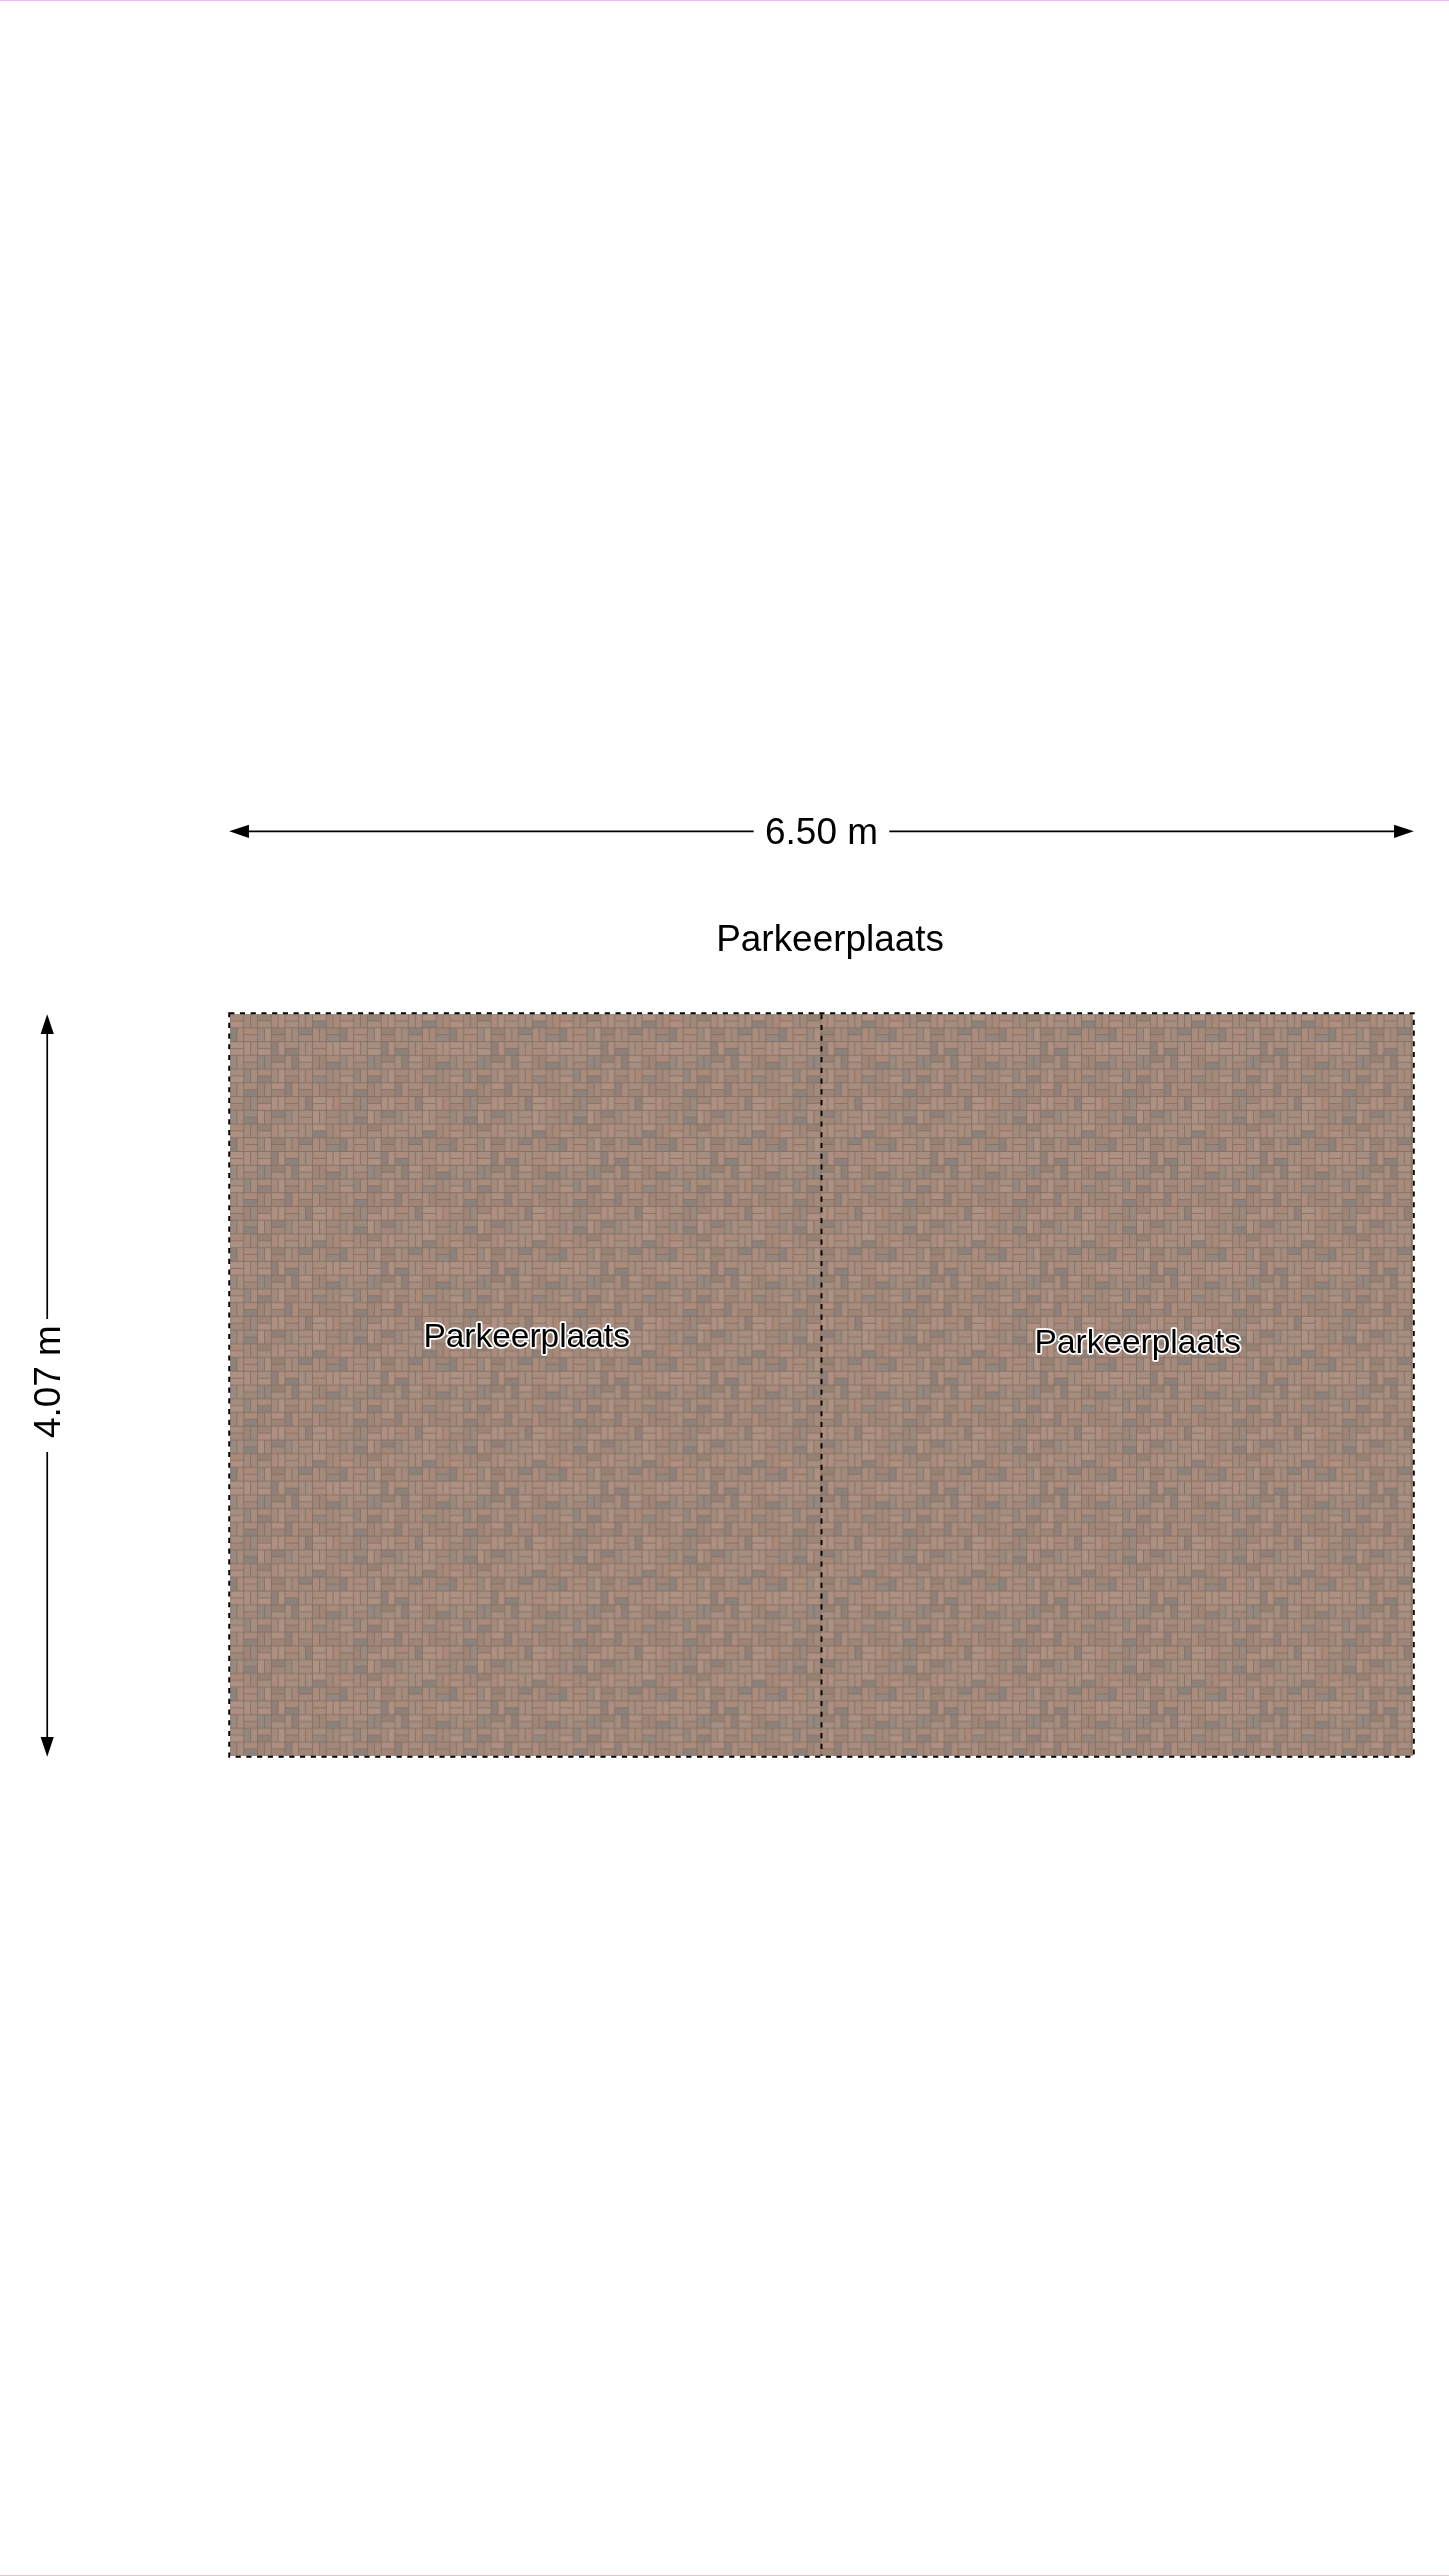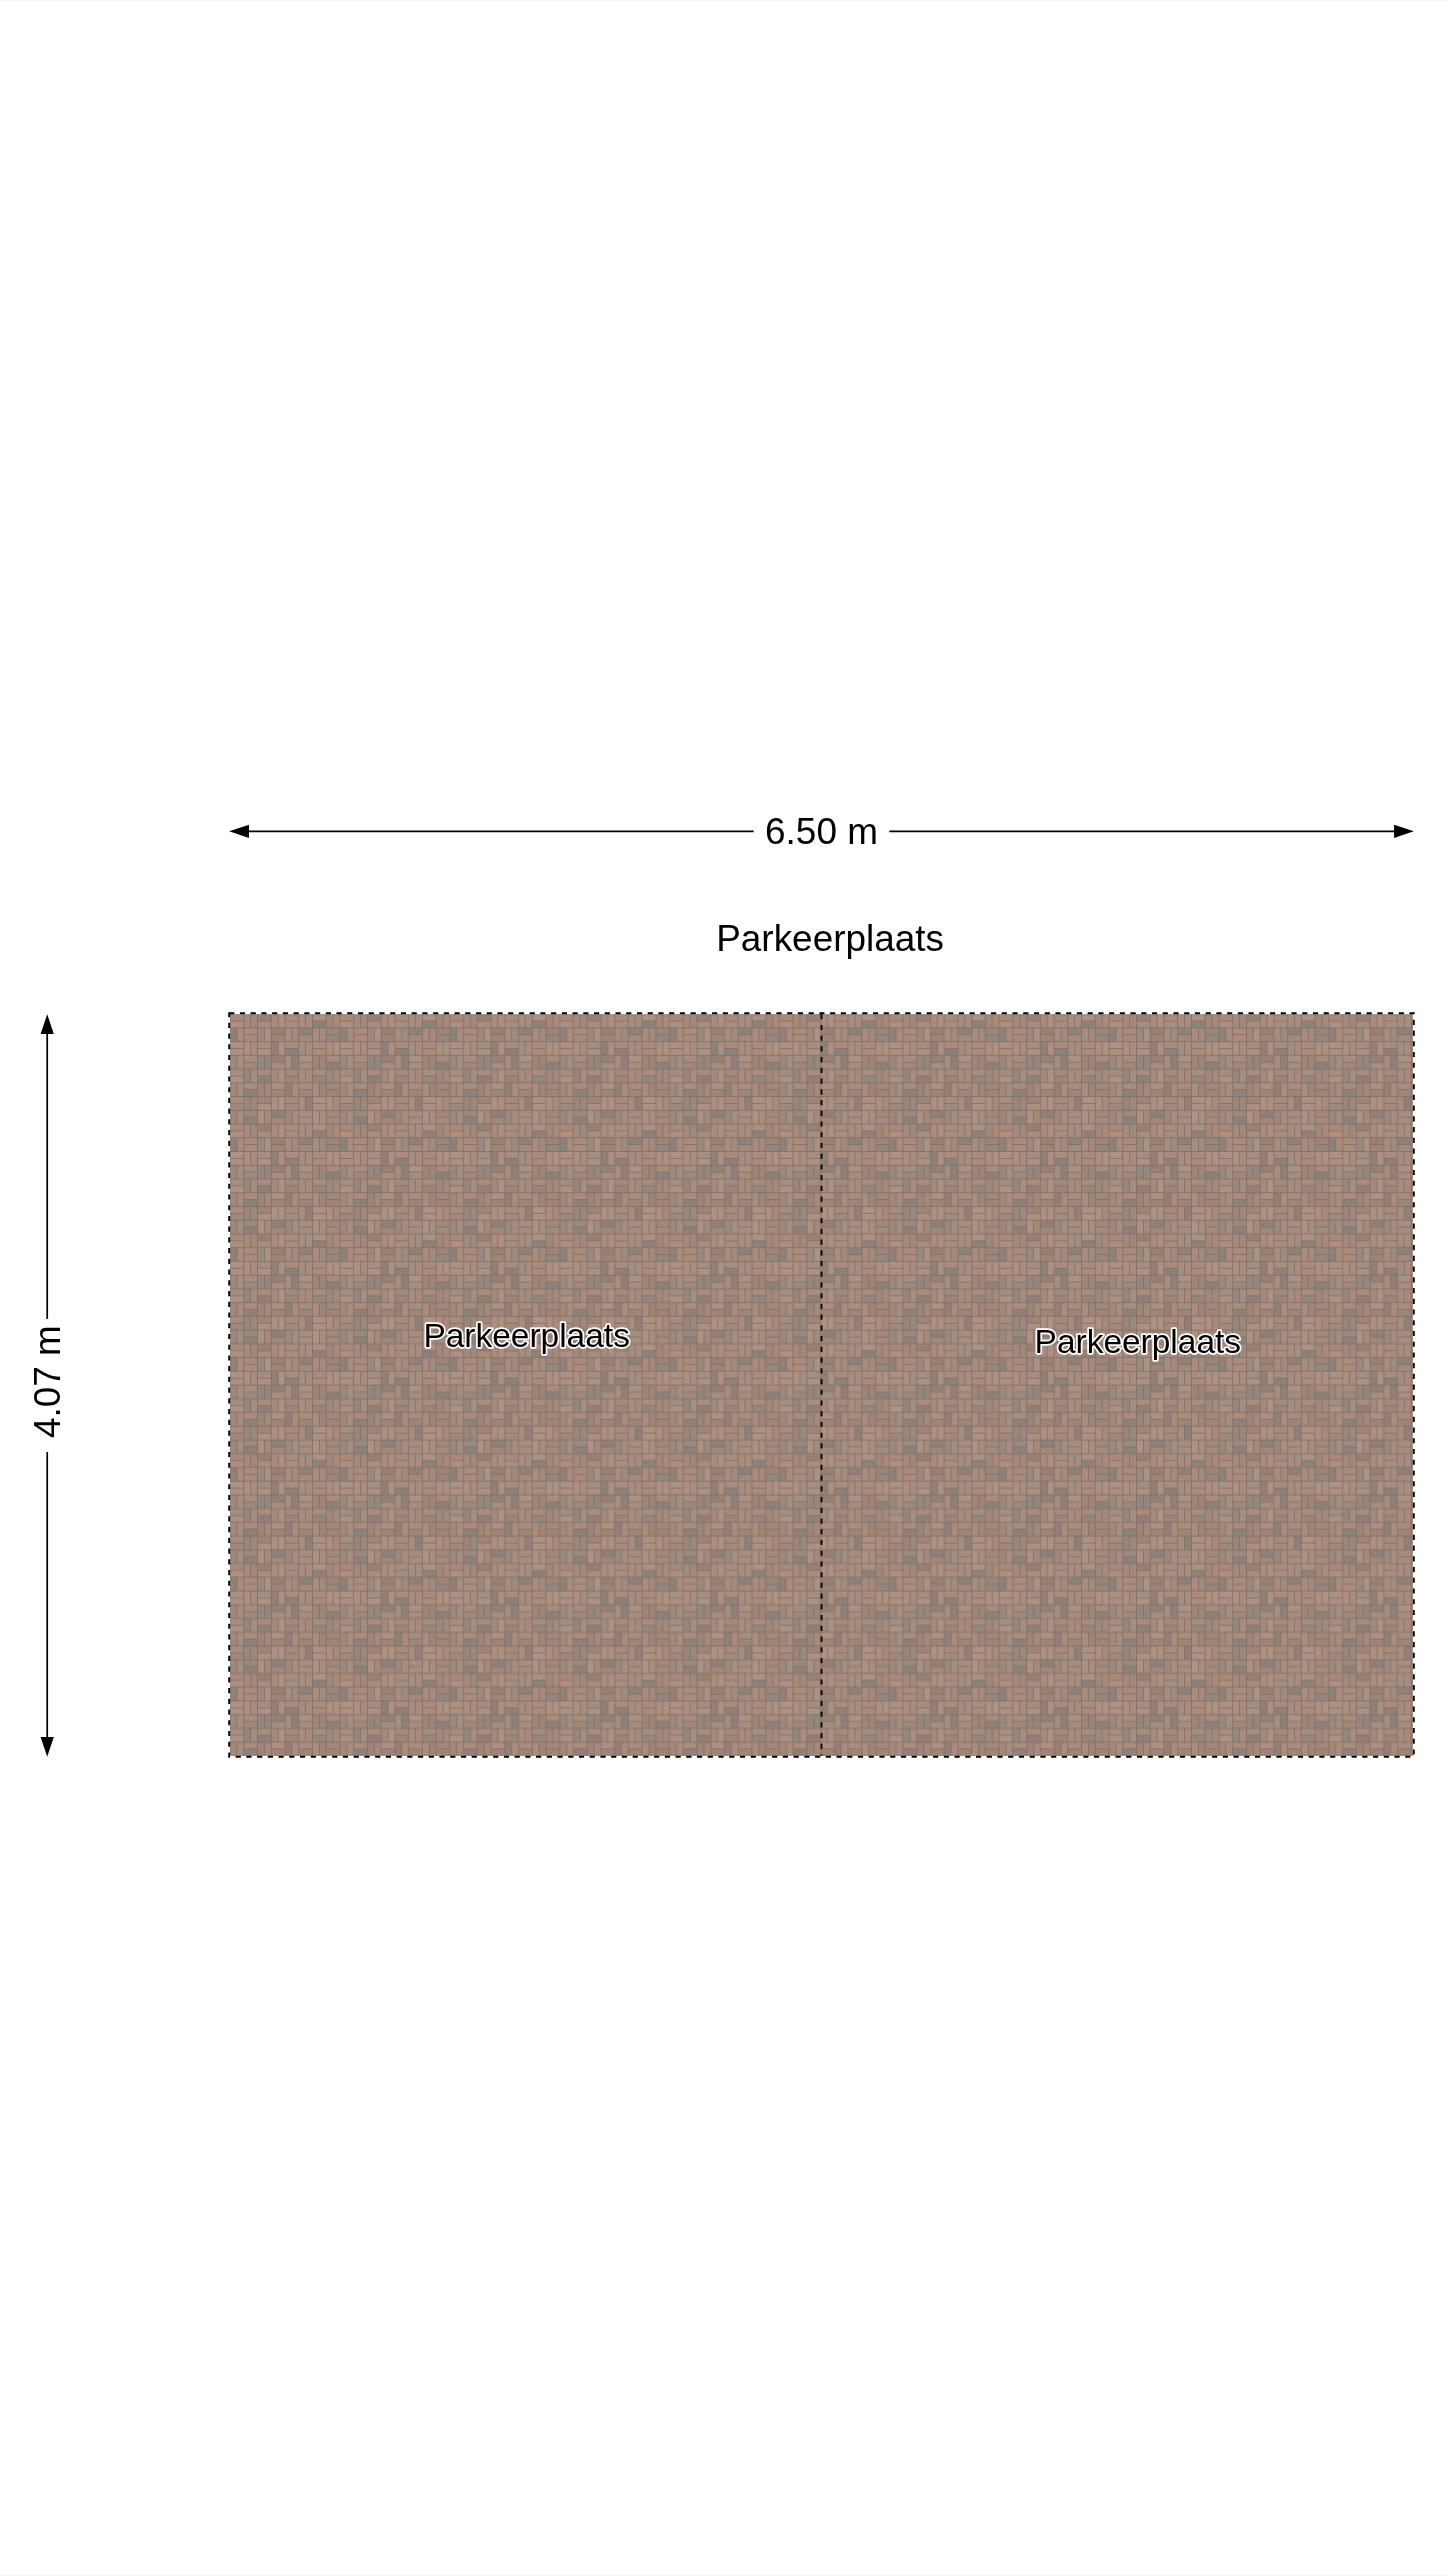--- a/index.html
+++ b/index.html
@@ -1,15 +1,15 @@
 <!DOCTYPE html>
 <html style="font-size:13.7px"><head><meta charset="utf-8">
 <style>
   html,body{margin:0;padding:0;background:#ffffff;}
-  .page{position:relative;width:1449px;height:2576px;background:#e5e5e5;overflow:hidden;}
+  .page{position:relative;width:1449px;height:2576px;background:#d946ef;overflow:hidden;}
   svg{display:block;}
   text{font-family:"Liberation Sans", sans-serif;}
 </style></head>
 <body>
 <div class="page">
 <svg width="1449" height="2576" viewBox="0 0 1688 3000">
   <defs>
     <pattern id="bw" width="128" height="128" patternUnits="userSpaceOnUse" patternTransform="translate(268,1181)">
       <rect width="128" height="128" fill="#877466"></rect>
       <rect x="0.5" y="0.5" width="15" height="7" fill="#b28f7e"></rect>

